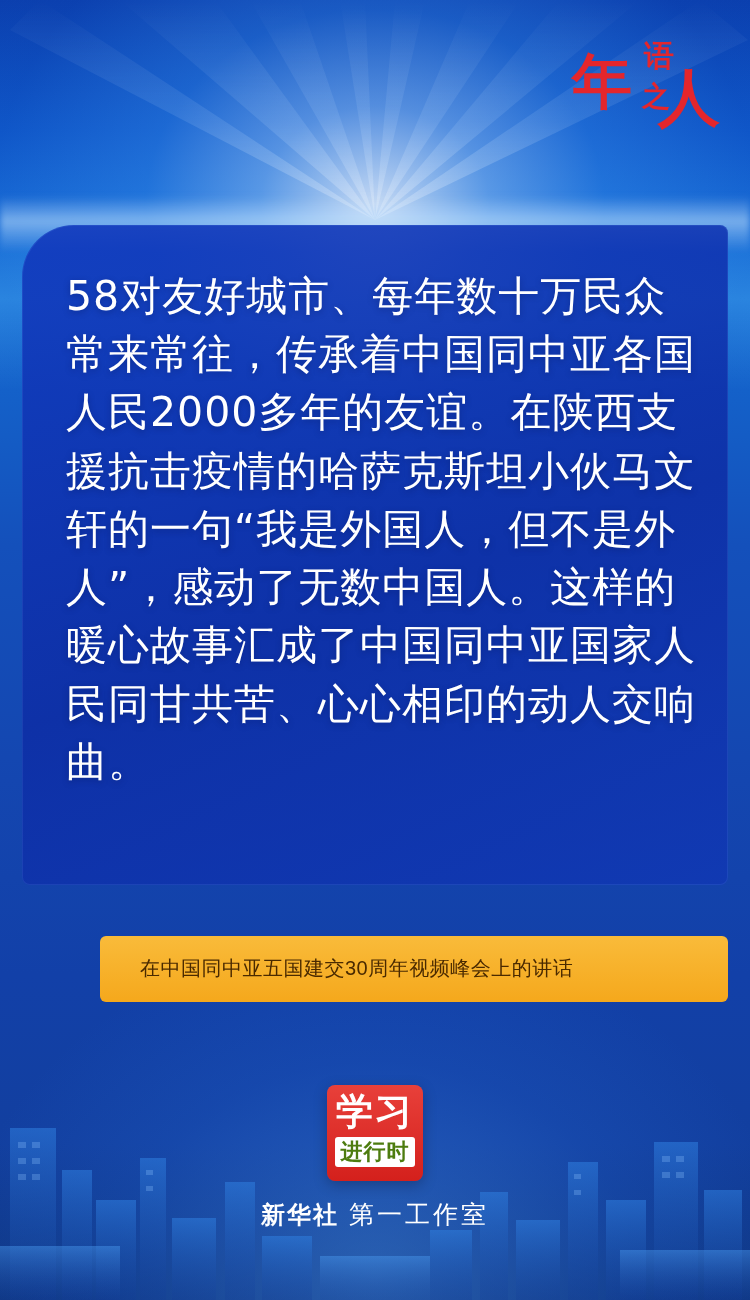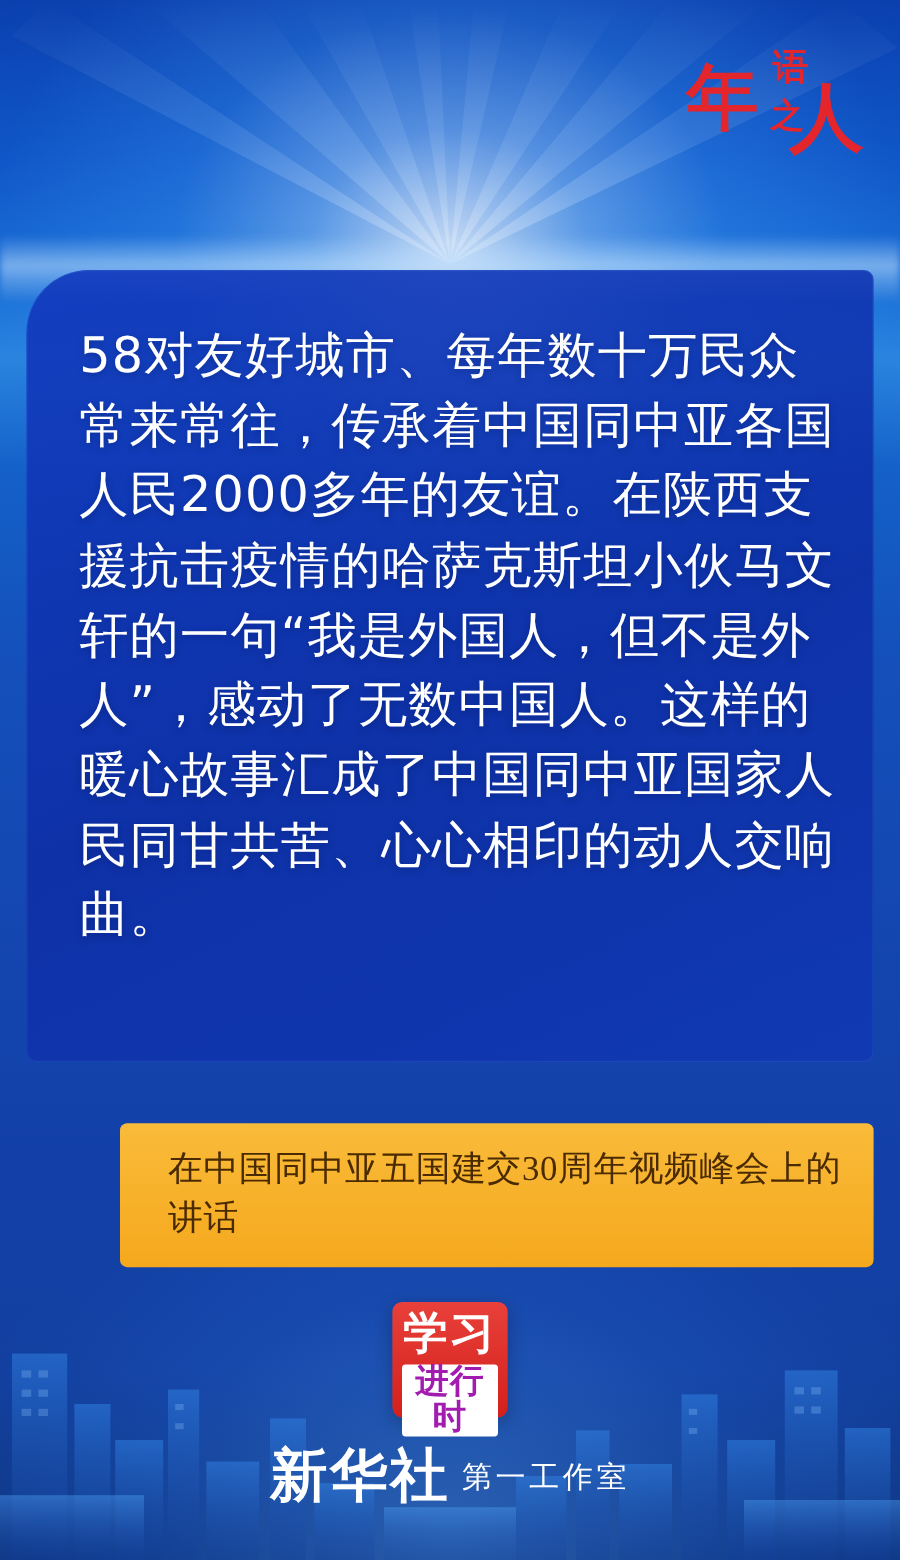--- a/index.html
+++ b/index.html
@@ -136,23 +136,23 @@
     left: 100px;
     right: 22px;
     top: 936px;
     background: linear-gradient(180deg, #f9bb3a 0%, #f5a81c 100%);
     border-radius: 6px;
     padding: 18px 26px 20px 40px;
     box-sizing: border-box;
   }
   .source-text {
     color: #4a2a00;
-    font-size: 29px;
+    font-size: 20px;
     line-height: 1.42;
-    font-family: Liberation Serif, serif;
+    font-family: Liberation Sans, sans-serif;
     letter-spacing: 0.5px;
   }
 
   
   .skyline {
     position: absolute;
     left: 0;
     bottom: 0;
     width: 750px;
     height: 250px;
@@ -175,42 +175,42 @@
     font-family: "Liberation Serif", serif;
     font-weight: bold;
   }
   .xi-logo .l1 {
     font-size: 37px;
     line-height: 46px;
     letter-spacing: 2px;
     padding-top: 4px;
   }
   .xi-logo .l2 {
-    font-size: 28px;
+    font-size: 22px;
     line-height: 30px;
     letter-spacing: 1px;
     background: #ffffff;
-    color: #a21caf;
+    color: #4d7c0f;
     margin: 2px 8px 0 8px;
     border-radius: 3px;
   }
   .agency {
     position: absolute;
     left: 50%;
     transform: translateX(-50%);
     top: 1198px;
     width: 420px;
     text-align: center;
     color: #ffffff;
     white-space: nowrap;
   }
   .agency .a1 {
     font-family: "Liberation Serif", serif;
     font-weight: bold;
-    font-size: 48px;
+    font-size: 24px;
     letter-spacing: 2px;
     vertical-align: middle;
     margin-top: 37px;
   }
   .agency .a2 {
     font-family: "DejaVu Sans", "Liberation Sans", sans-serif;
     font-size: 25px;
     letter-spacing: 3px;
     vertical-align: middle;
     margin-left: 10px;

